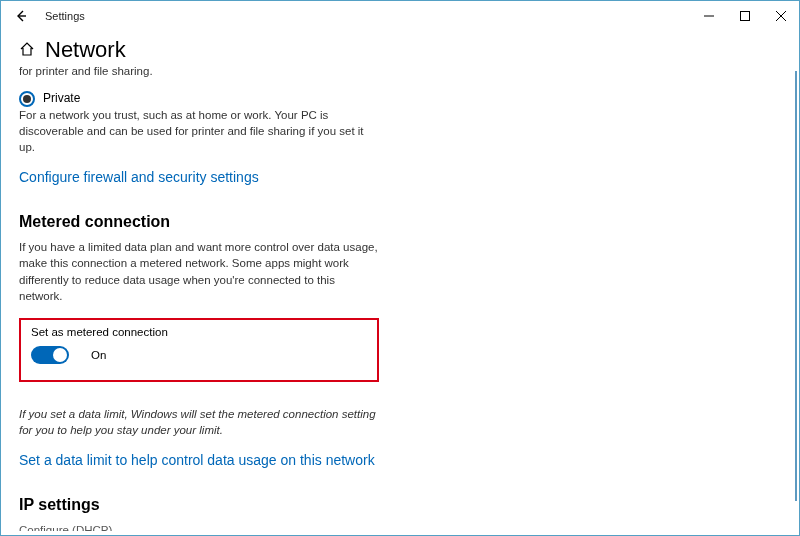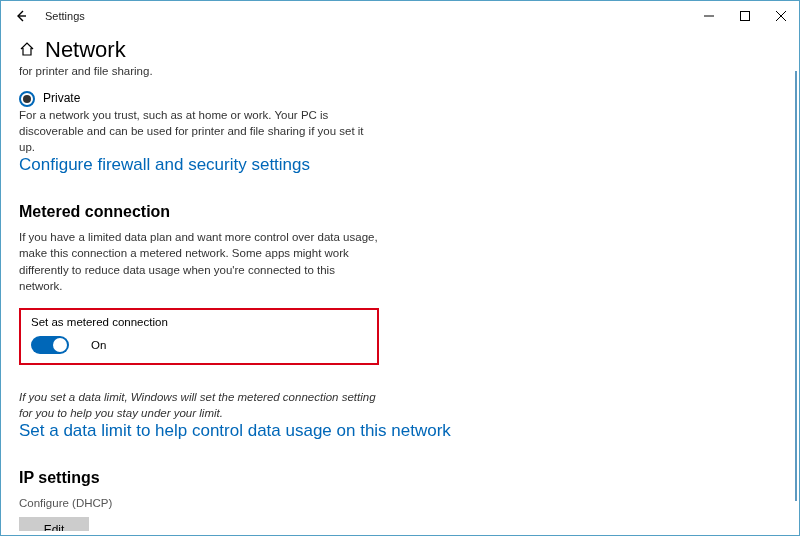--- a/index.html
+++ b/index.html
@@ -10,23 +10,23 @@
   .spacer { flex: 1; }
   .win-btn { width: 36px; height: 28px; display:flex; align-items:center; justify-content:center; }
   .win-btn svg { display:block; }
   .content { padding: 4px 18px 0 18px; height: 500px; overflow-y: auto; }
   .page-head { display:flex; align-items:center; gap:10px; margin-top: 2px; }
   .page-title { font-size: 22px; font-weight: 400; }
   .desc { color:#333; font-size: 11.5px; margin-top: 0; line-height: 1.4; max-width: 360px; }
   .radio-row { display:flex; align-items:flex-start; gap:8px; margin-top: 12px; }
   .radio-outer { width:16px; height:16px; border:2px solid #0067b8; border-radius:50%; display:flex; align-items:center; justify-content:center; }
   .radio-inner { width:8px; height:8px; background:#333; border-radius:50%; }
-  .link { color:#0067b8; font-size:17px; display:block; cursor:pointer; }
+  .link { color:#0067b8; font-size:14px; margin-top:14px; display:block; cursor:pointer; }
   .section-title { font-size:16px; font-weight:600; margin-top:28px; }
-  .redbox { border:2px solid #d70015; padding:6px 10px 9px 10px; margin-top:14px; width:360px; }
+  .redbox { border:2px solid #d70015; padding:6px 10px 16px 10px; margin-top:14px; width:360px; }
   .toggle-row { display:flex; align-items:center; gap:22px; margin-top:8px; }
   .toggle { width:38px; height:18px; border-radius:9px; background:#0067b8; position:relative; }
   .toggle-knob { position:absolute; right:2px; top:2px; width:14px; height:14px; border-radius:50%; background:#fff; }
   .iprow { display:flex; margin-top:10px; font-size:11.5px; }
   .iprow .lab { width:170px; color:#333; }
   .iprow .val { color:#555; }
   .edit-btn { margin-top:8px; width:70px; height:26px; background:#ccc; border:none; color:#000; font-size:12px; cursor:pointer; }
   .scroll-indicator { position:absolute; right:2px; top:70px; width:2px; height:430px; background:#5d9ac1; }
 </style>
 </head>

